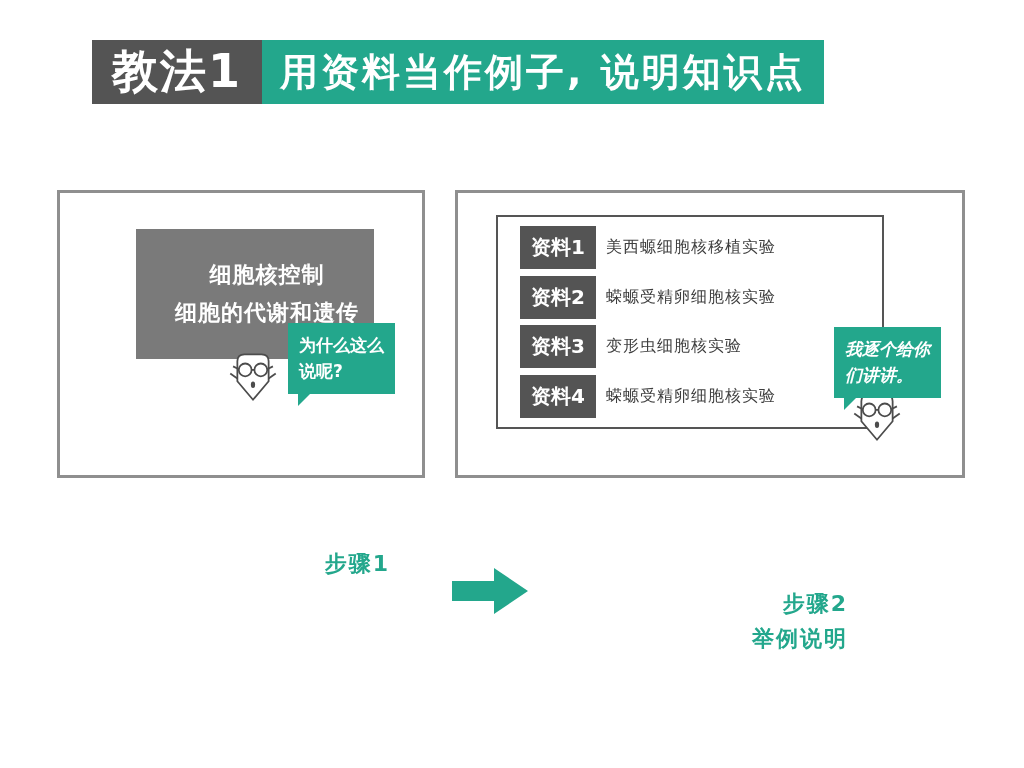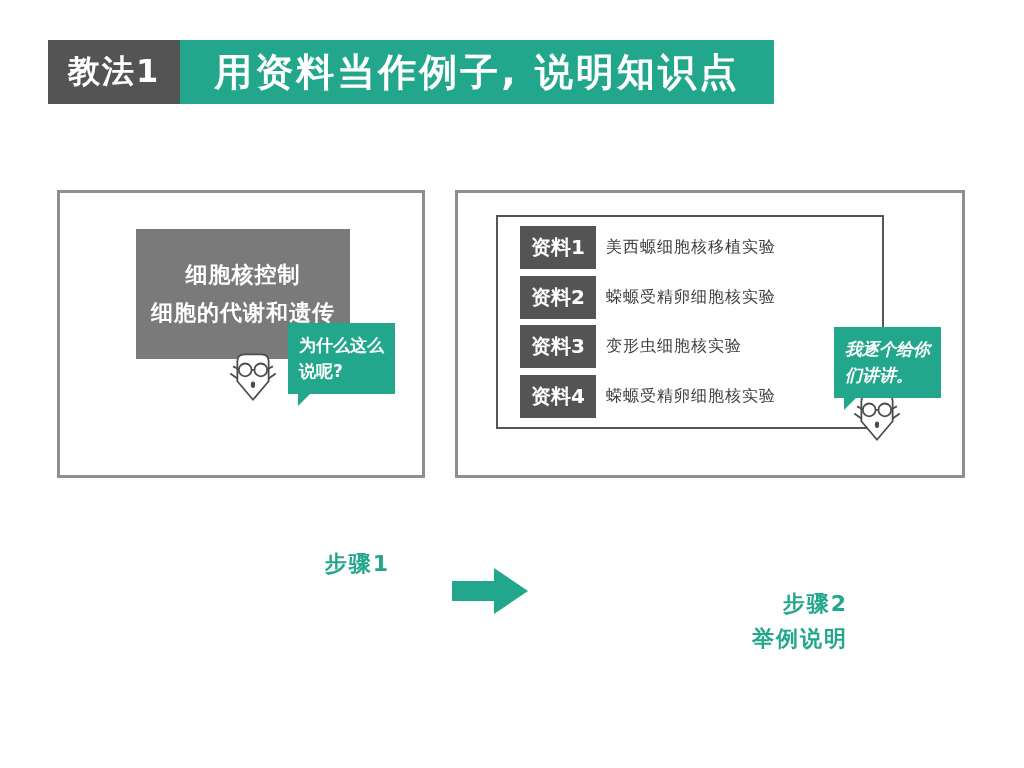--- a/index.html
+++ b/index.html
@@ -8,42 +8,42 @@
     background:#ffffff;
     font-family:"DejaVu Sans", sans-serif;
     position:relative; overflow:hidden;
   }
   .slide { position:absolute; inset:0; }
 
   
   .header { position:absolute; left:48px; top:40px; display:flex; height:64px; }
   .header-method {
     background:var(--dark,#545454); color:#fff;
-    font-size:32px; font-weight:bold;
+    font-size:46px; font-weight:bold;
     display:flex; align-items:center; justify-content:center;
-    padding:0 20px; letter-spacing:2px;
+    padding:0 20px; letter-spacing:2px;margin-left:44px;
   }
   .header-title {
     background:var(--teal,#23a78c); color:#fff;
     font-size:38px; font-weight:bold;
     display:flex; align-items:center;
-    padding:0 34px; letter-spacing:3px;
+    padding:0 18px; letter-spacing:3px;
   }
 
   
   .panel { position:absolute; border:3px solid var(--panel_border,#8f8f8f); background:#fff; box-sizing:border-box; }
   .panel.left  { left:57px;  top:190px; width:368px; height:288px; }
   .panel.right { left:455px; top:190px; width:510px; height:288px; }
 
   
   .knowledge-box {
     position:absolute; left:76px; top:36px; width:214px; height:130px;
     background:var(--knowledge_gray,#7a7a7a); color:#fff;
     display:flex; flex-direction:column; align-items:center; justify-content:center;
-    font-size:22px; font-weight:bold; line-height:1.75; letter-spacing:1px;
+    font-size:22px; font-weight:bold; line-height:1.75; letter-spacing:1px;padding-left:24px;
   }
 
   .bubble {
     position:absolute; background:var(--teal,#23a78c); color:#fff;
     font-size:17px; font-weight:bold; line-height:1.5;
     padding:10px 11px; z-index:3;
   }
   .bubble::after {
     content:""; position:absolute; left:10px; bottom:-12px;
     border-top:13px solid var(--teal,#23a78c);

